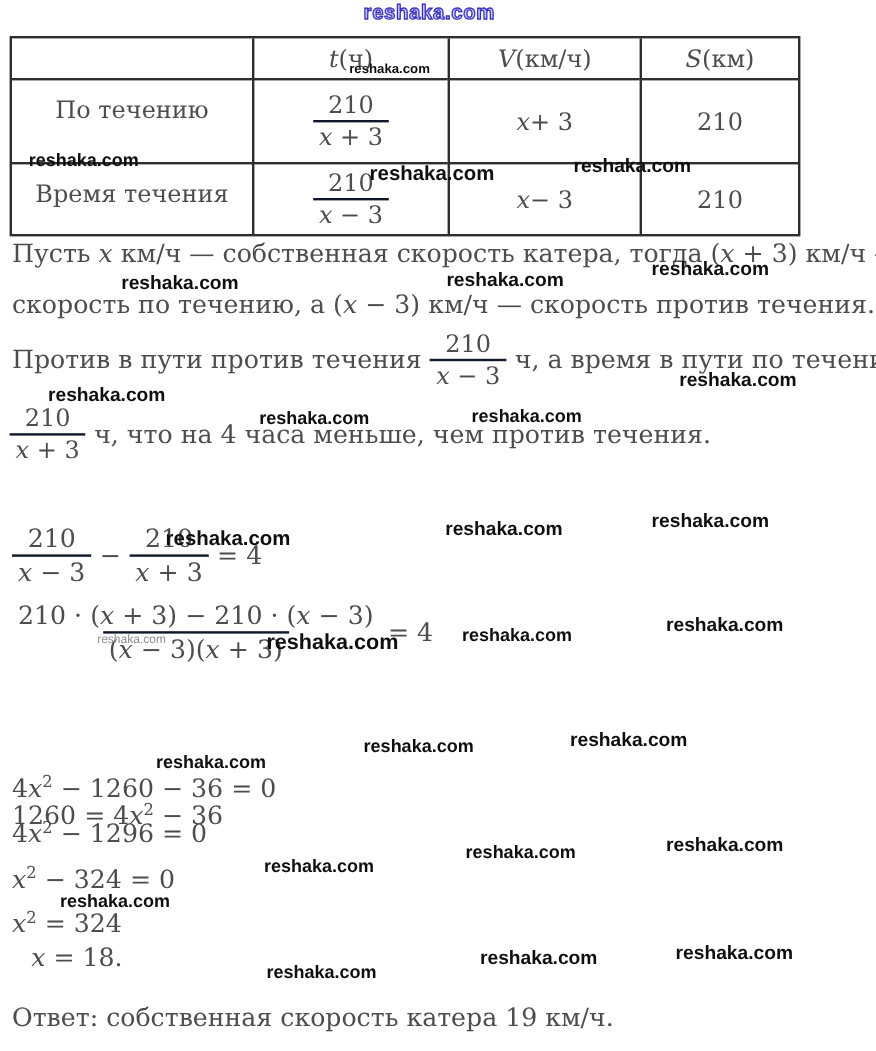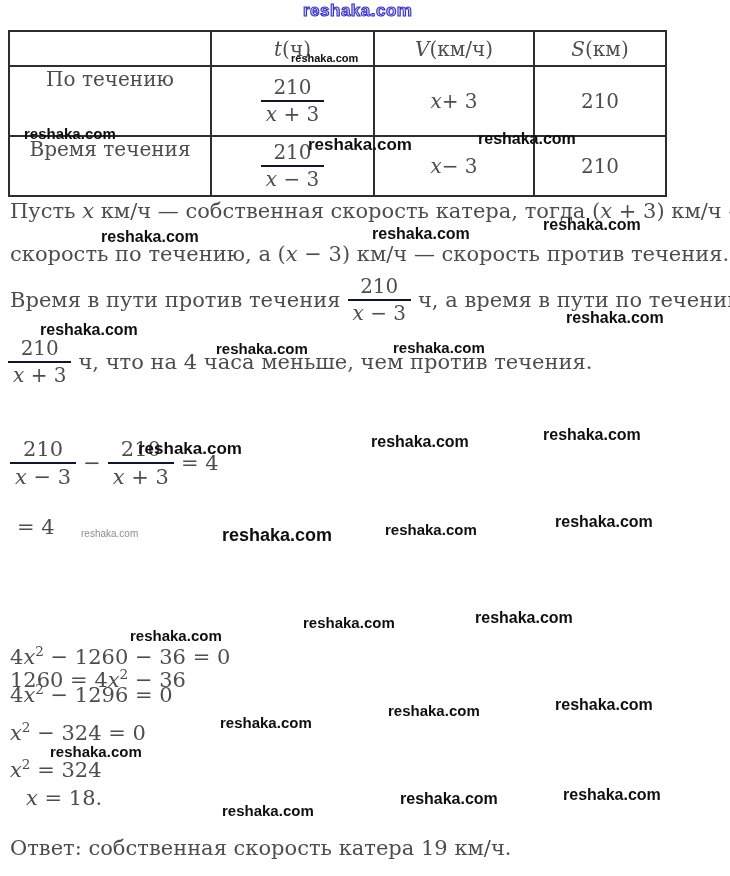--- a/index.html
+++ b/index.html
@@ -18,21 +18,21 @@
   
   .stable{position:absolute;left:8px;top:30px;display:grid;
       grid-template-columns:200px 163px 160px 132px;
       grid-template-rows:33px 70px 60px;
       border:2px solid #2e2e2e;}
   .cell{border-left:2px solid #2e2e2e;border-top:2px solid #2e2e2e;
       display:flex;align-items:center;justify-content:center;
       font-size:20px;overflow:hidden;}
   .cell.c0{border-left:none;}
   .cell.r0{border-top:none;}
-  .cell.lbl{align-items:flex-start;padding-top:0;}
+  .cell.lbl{align-items:flex-start;padding-top:12px;}
 
   
   .frac{display:inline-flex;flex-direction:column;align-items:center;
       vertical-align:middle;line-height:1.15;}
   .frac .den{border-top:2px solid #0f172a;}
   .frac .num,.frac .den{padding:1px 5px;}
 
   
   .tline{position:absolute;left:10px;font-size:21px;line-height:1.2;white-space:nowrap;}
   .eqrow{position:absolute;left:10px;display:flex;align-items:center;
@@ -70,21 +70,21 @@
       </span>
     </div>
     <div class="cell r2 c2"><i>x</i> − 3</div>
     <div class="cell r2 c3">210</div>
   </div>
 
   <div class="tline" style="top:199px;">Пусть <i>x</i>  км/ч — собственная скорость катера, тогда (<i>x</i> + 3) км/ч —</div>
   <div class="tline" style="top:242px;">скорость по течению, а (<i>x</i> − 3) км/ч — скорость против течения.</div>
 
   <div class="eqrow" style="top:272px;height:56px;">
-    <span>Время в пути против течения</span>
+    <span>Против в пути против течения</span>
     <span class="frac gap" style="font-size:20px;">
       <span class="num">210</span>
       <span class="den"><i>x</i> − 3</span>
     </span>
     <span>ч, а время в пути по течению</span>
   </div>
   <div class="eqrow" style="left:8px;top:334px;height:56px;">
     <span class="frac" style="font-size:20px;">
       <span class="num">210</span>
       <span class="den"><i>x</i> + 3</span>
@@ -100,20 +100,24 @@
     </span>
     <span class="gap">−</span>
     <span class="frac">
       <span class="num">210</span>
       <span class="den"><i>x</i> + 3</span>
     </span>
     <span class="gap">= 4</span>
   </div>
 
   <div class="eqrow" style="top:499px;height:56px;">
+    <span class="frac">
+      <span class="num">210 · (<i>x</i> + 3) − 210 · (<i>x</i> − 3)</span>
+      <span class="den">(<i>x</i> − 3)(<i>x</i> + 3)</span>
+    </span>
     <span class="gap">= 4</span>
   </div>
 
   <div class="tline" style="top:641px;margin-top:27px;">1260 = 4<i>x</i><sup>2</sup> − 36</div>
   <div class="tline" style="top:645px;">4<i>x</i><sup>2</sup> − 1260 − 36 = 0</div>
   <div class="tline" style="top:683px;">4<i>x</i><sup>2</sup> − 1296 = 0</div>
   <div class="tline" style="top:721px;"><i>x</i><sup>2</sup> − 324 = 0</div>
   <div class="tline" style="top:758px;"><i>x</i><sup>2</sup> = 324</div>
   <div class="tline" style="top:786px;margin-left:16px;"><i>x</i> = 18.</div>
 

